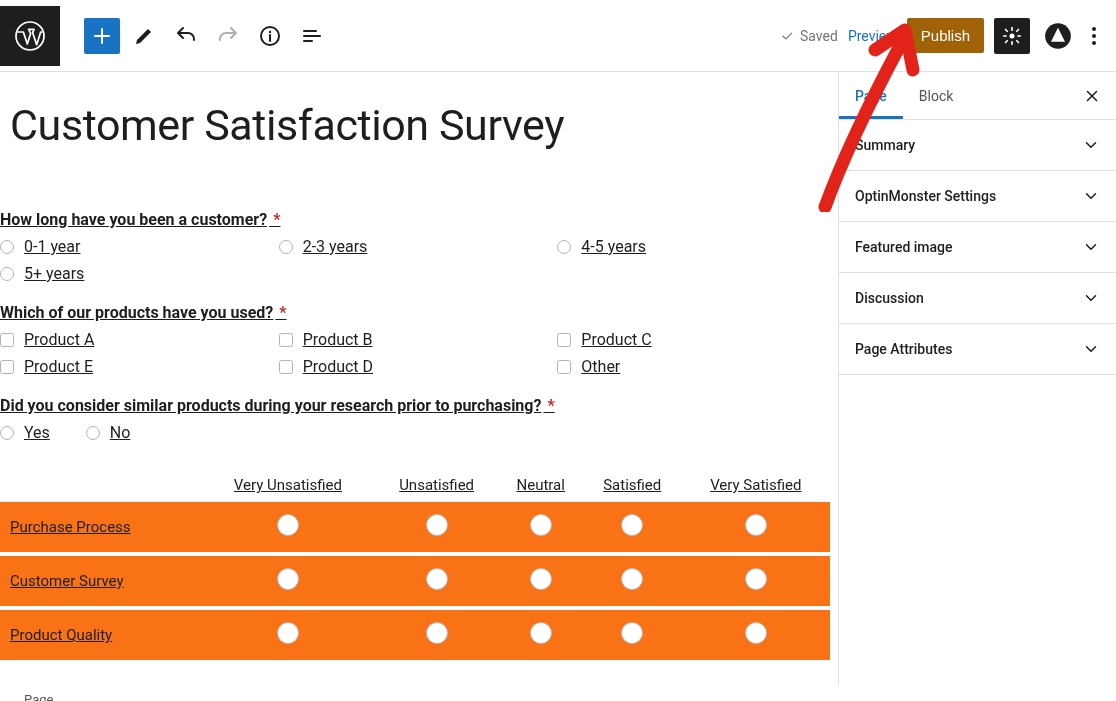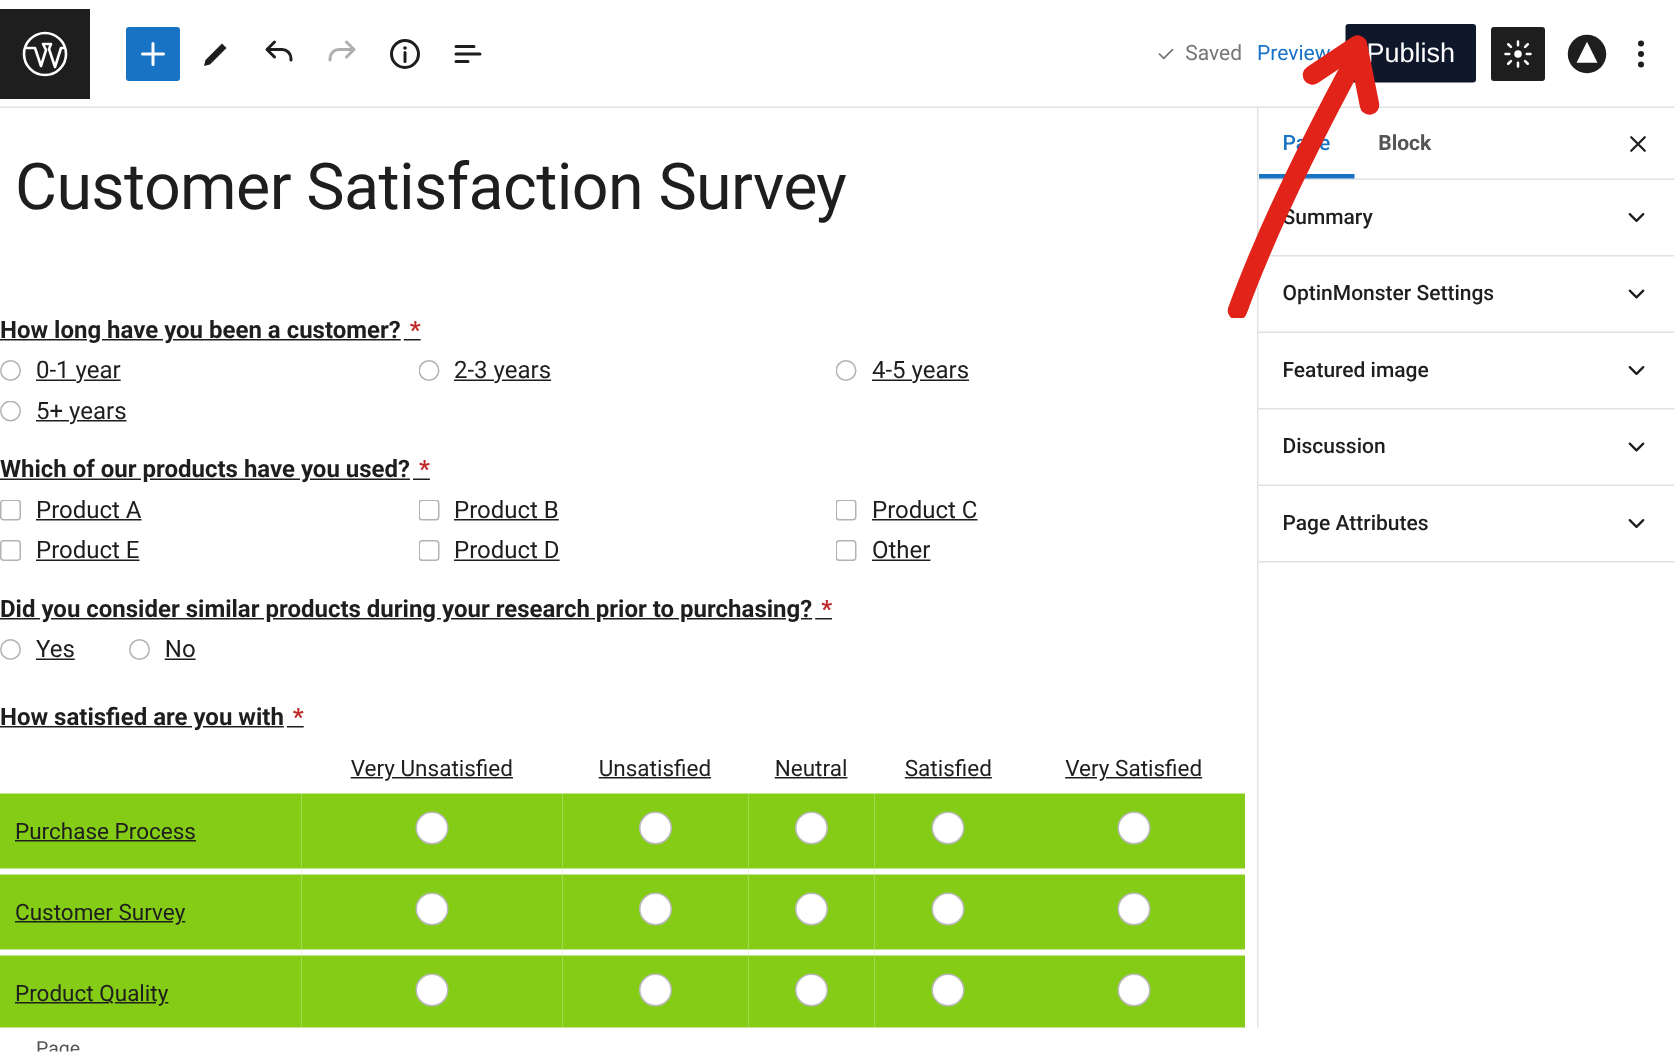--- a/index.html
+++ b/index.html
@@ -50,22 +50,22 @@
     padding-right: 14px;
   }
   .saved {
     display: flex; align-items: center; gap: 6px;
     color: #757575; font-size: 14px;
   }
   .preview-link {
     color: #1873c4; font-size: 14px; cursor: pointer;
   }
   .publish-btn {
-    background: #0f172a; color: #fff; border: none;
-    padding: 9px 14px; font-size: 18px; cursor: pointer;
+    background: #a16207; color: #fff; border: none;
+    padding: 9px 14px; font-size: 15px; cursor: pointer;
     border-radius: 2px;
   }
   .settings-btn {
     width: 36px; height: 36px;
     background: #1e1e1e; color: #fff;
     display: flex; align-items: center; justify-content: center;
     border: none; cursor: pointer; border-radius: 2px;
   }
   .plugin-btn {
     width: 36px; height: 36px;
@@ -146,21 +146,21 @@
   .likert th:first-child { text-align:left; }
   .likert td {
     padding: 12px 4px;
     text-align: center;
   }
   .likert td:first-child {
     text-align: left;
     padding-left: 10px;
   }
   .likert tbody tr {
-    background: #84cc16;
+    background: #f97316;
   }
   .likert tbody tr + tr { border-top: 4px solid #fff; }
   .lk-radio {
     width: 22px; height: 22px;
     border-radius: 50%;
     border: 1px solid #b9b9b9;
     background: #fff;
     display: inline-block;
   }
 
@@ -168,21 +168,20 @@
   .tabs-row {
     display: flex; align-items: center;
     height: 48px;
     border-bottom: 1px solid #e0e0e0;
   }
   .tab {
     padding: 0 16px; height: 100%;
     display: flex; align-items: center;
     font-size: 14px; color: #555;
     cursor: pointer;
-    font-weight: bold;
   }
   .tab.active { color: #1873c4; box-shadow: inset 0 -3px 0 #1873c4; font-weight:500;}
   .tab-close {
     margin-left: auto; margin-right: 10px;
     width: 28px; height: 28px;
     display:flex;align-items:center;justify-content:center;
     cursor:pointer;
   }
   .panel-section {
     display: flex; align-items: center; justify-content: space-between;
@@ -354,23 +353,20 @@
         <label class="opt">
             <input type="radio" style="">
             <span>Yes</span>
           </label>
         <label class="opt">
             <input type="radio" style="">
             <span>No</span>
           </label>
       </div>
 
-      <div class="q-label">
-        <span>How satisfied are you with</span><span class="req"> *</span>
-      </div>
       <table class="likert">
         <thead>
           <tr>
             <th></th>
             <th>Very Unsatisfied</th>
             <th>Unsatisfied</th>
             <th>Neutral</th>
             <th>Satisfied</th>
             <th>Very Satisfied</th>
           </tr>

